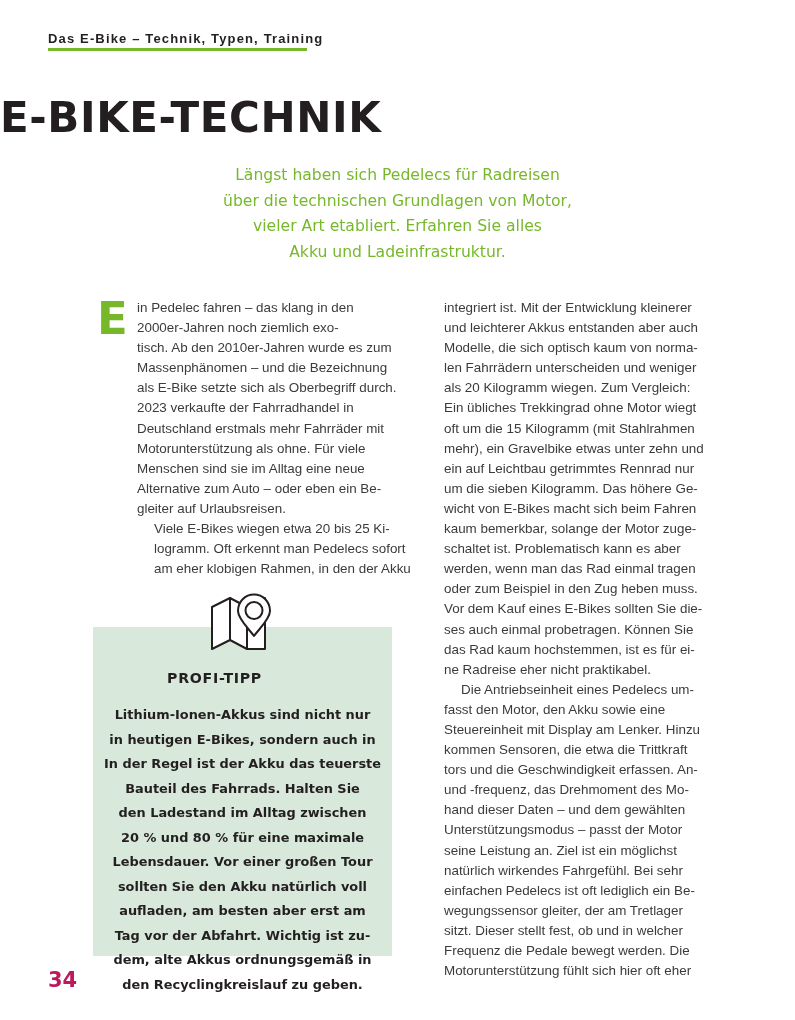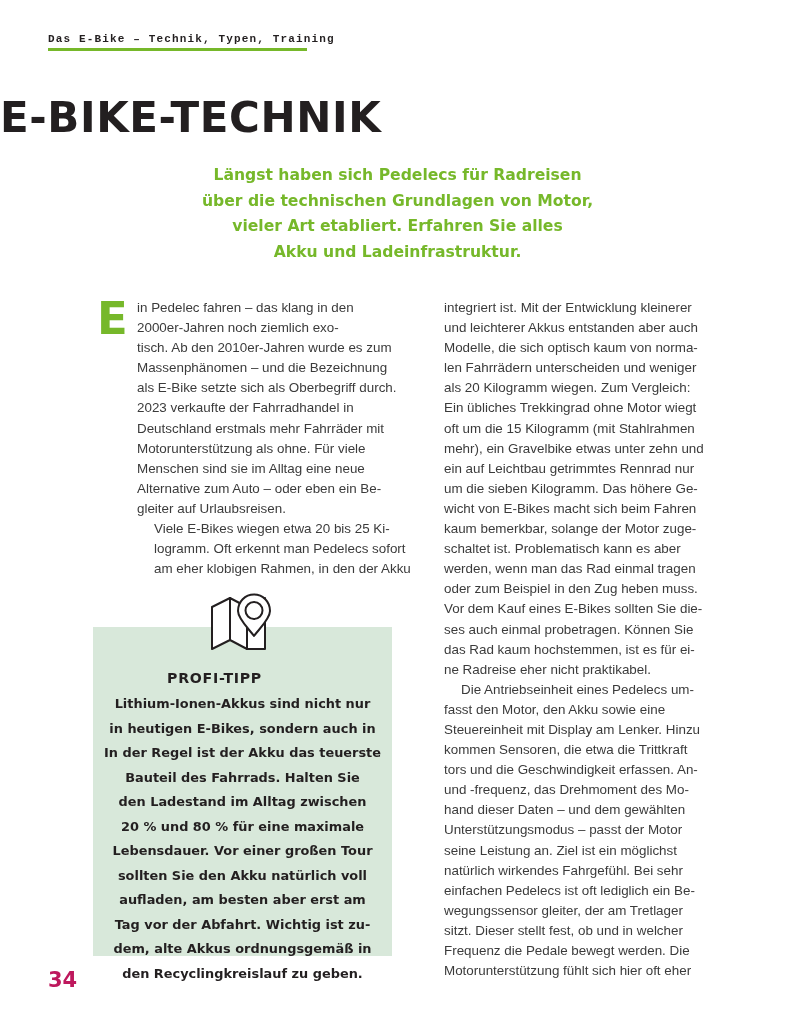--- a/index.html
+++ b/index.html
@@ -18,22 +18,22 @@
   }
 
   
   .running-head {
     position: absolute;
     left: 48px;
     top: 32px;
     width: 420px;
   }
   .running-head-text {
-    font-family: Liberation Mono, monospace;
-    font-size: 11px;
+    font-family: Liberation Sans, sans-serif;
+    font-size: 13px;
     font-weight: bold;
     letter-spacing: 1.15px;
     color: #231f20;
     line-height: 14px;
     white-space: nowrap;
   }
   .running-head-rule {
     margin-top: 2px;
     width: 259px;
     height: 3px;
@@ -57,21 +57,21 @@
 
   
   .standfirst {
     position: absolute;
     left: 160px;
     top: 163px;
     width: 475px;
     text-align: center;
     font-family: "DejaVu Sans", sans-serif;
     font-size: 15.6px;
-    font-weight: bold;
+    font-weight: normal;
     color: #76b82a;
     line-height: 25.5px;
   }
   .standfirst div { white-space: nowrap; }
 
   
   .col {
     position: absolute;
     top: 298px;
     width: 288px;
@@ -126,21 +126,21 @@
     text-align: center;
     font-family: "DejaVu Sans", sans-serif;
     font-size: 14.2px;
     font-weight: bold;
     letter-spacing: 0.7px;
     color: #231f20;
   }
   .tip-body {
     position: absolute;
     left: 0;
-    top: 65px;
+    top: 76px;
     width: 299px;
     text-align: center;
     font-family: "DejaVu Sans", sans-serif;
     font-size: 12.9px;
     font-weight: bold;
     line-height: 24.5px;
     color: #231f20;
   }
   .tip-body .ln { display: block; white-space: nowrap; }
 

